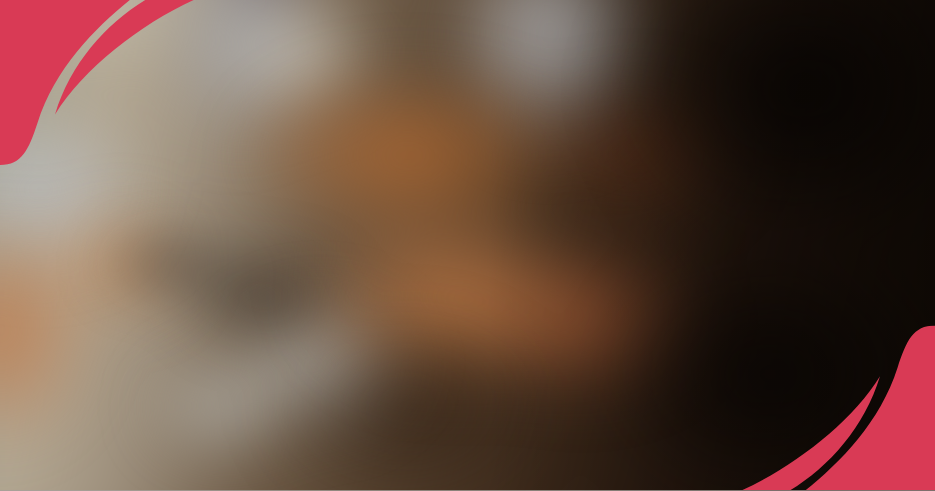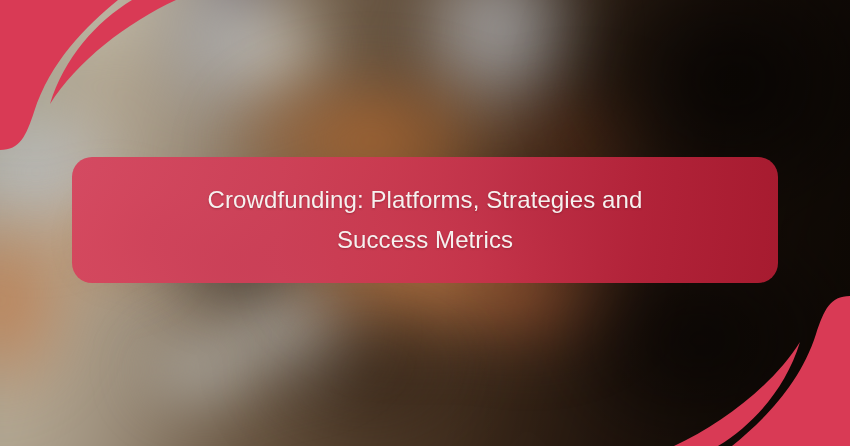--- a/index.html
+++ b/index.html
@@ -152,17 +152,14 @@
   <svg class="corner-ornament corner-top-left" viewBox="0 0 200 150" aria-hidden="true">
     <path d="M0,0 L118,0 C86,26 50,62 34,112 C26,136 20,150 0,150 Z" fill="#d93a55"></path>
     <path d="M132,0 L176,0 C128,22 76,62 50,104 C64,58 96,22 132,0 Z" fill="#d93a55"></path>
   </svg>
 
   <svg class="corner-ornament corner-bottom-right" viewBox="0 0 200 150" aria-hidden="true">
     <path d="M200,150 L82,150 C114,124 150,88 166,38 C174,14 180,0 200,0 Z" fill="#d93a55"></path>
     <path d="M68,150 L24,150 C72,128 124,88 150,46 C136,92 104,128 68,150 Z" fill="#d93a55"></path>
   </svg>
 
-  <div class="title-banner">
-    <h1 class="title-text">Crowdfunding: Platforms, Strategies and Success Metrics</h1>
-  </div>
 
 </div>
 
 </body></html>

